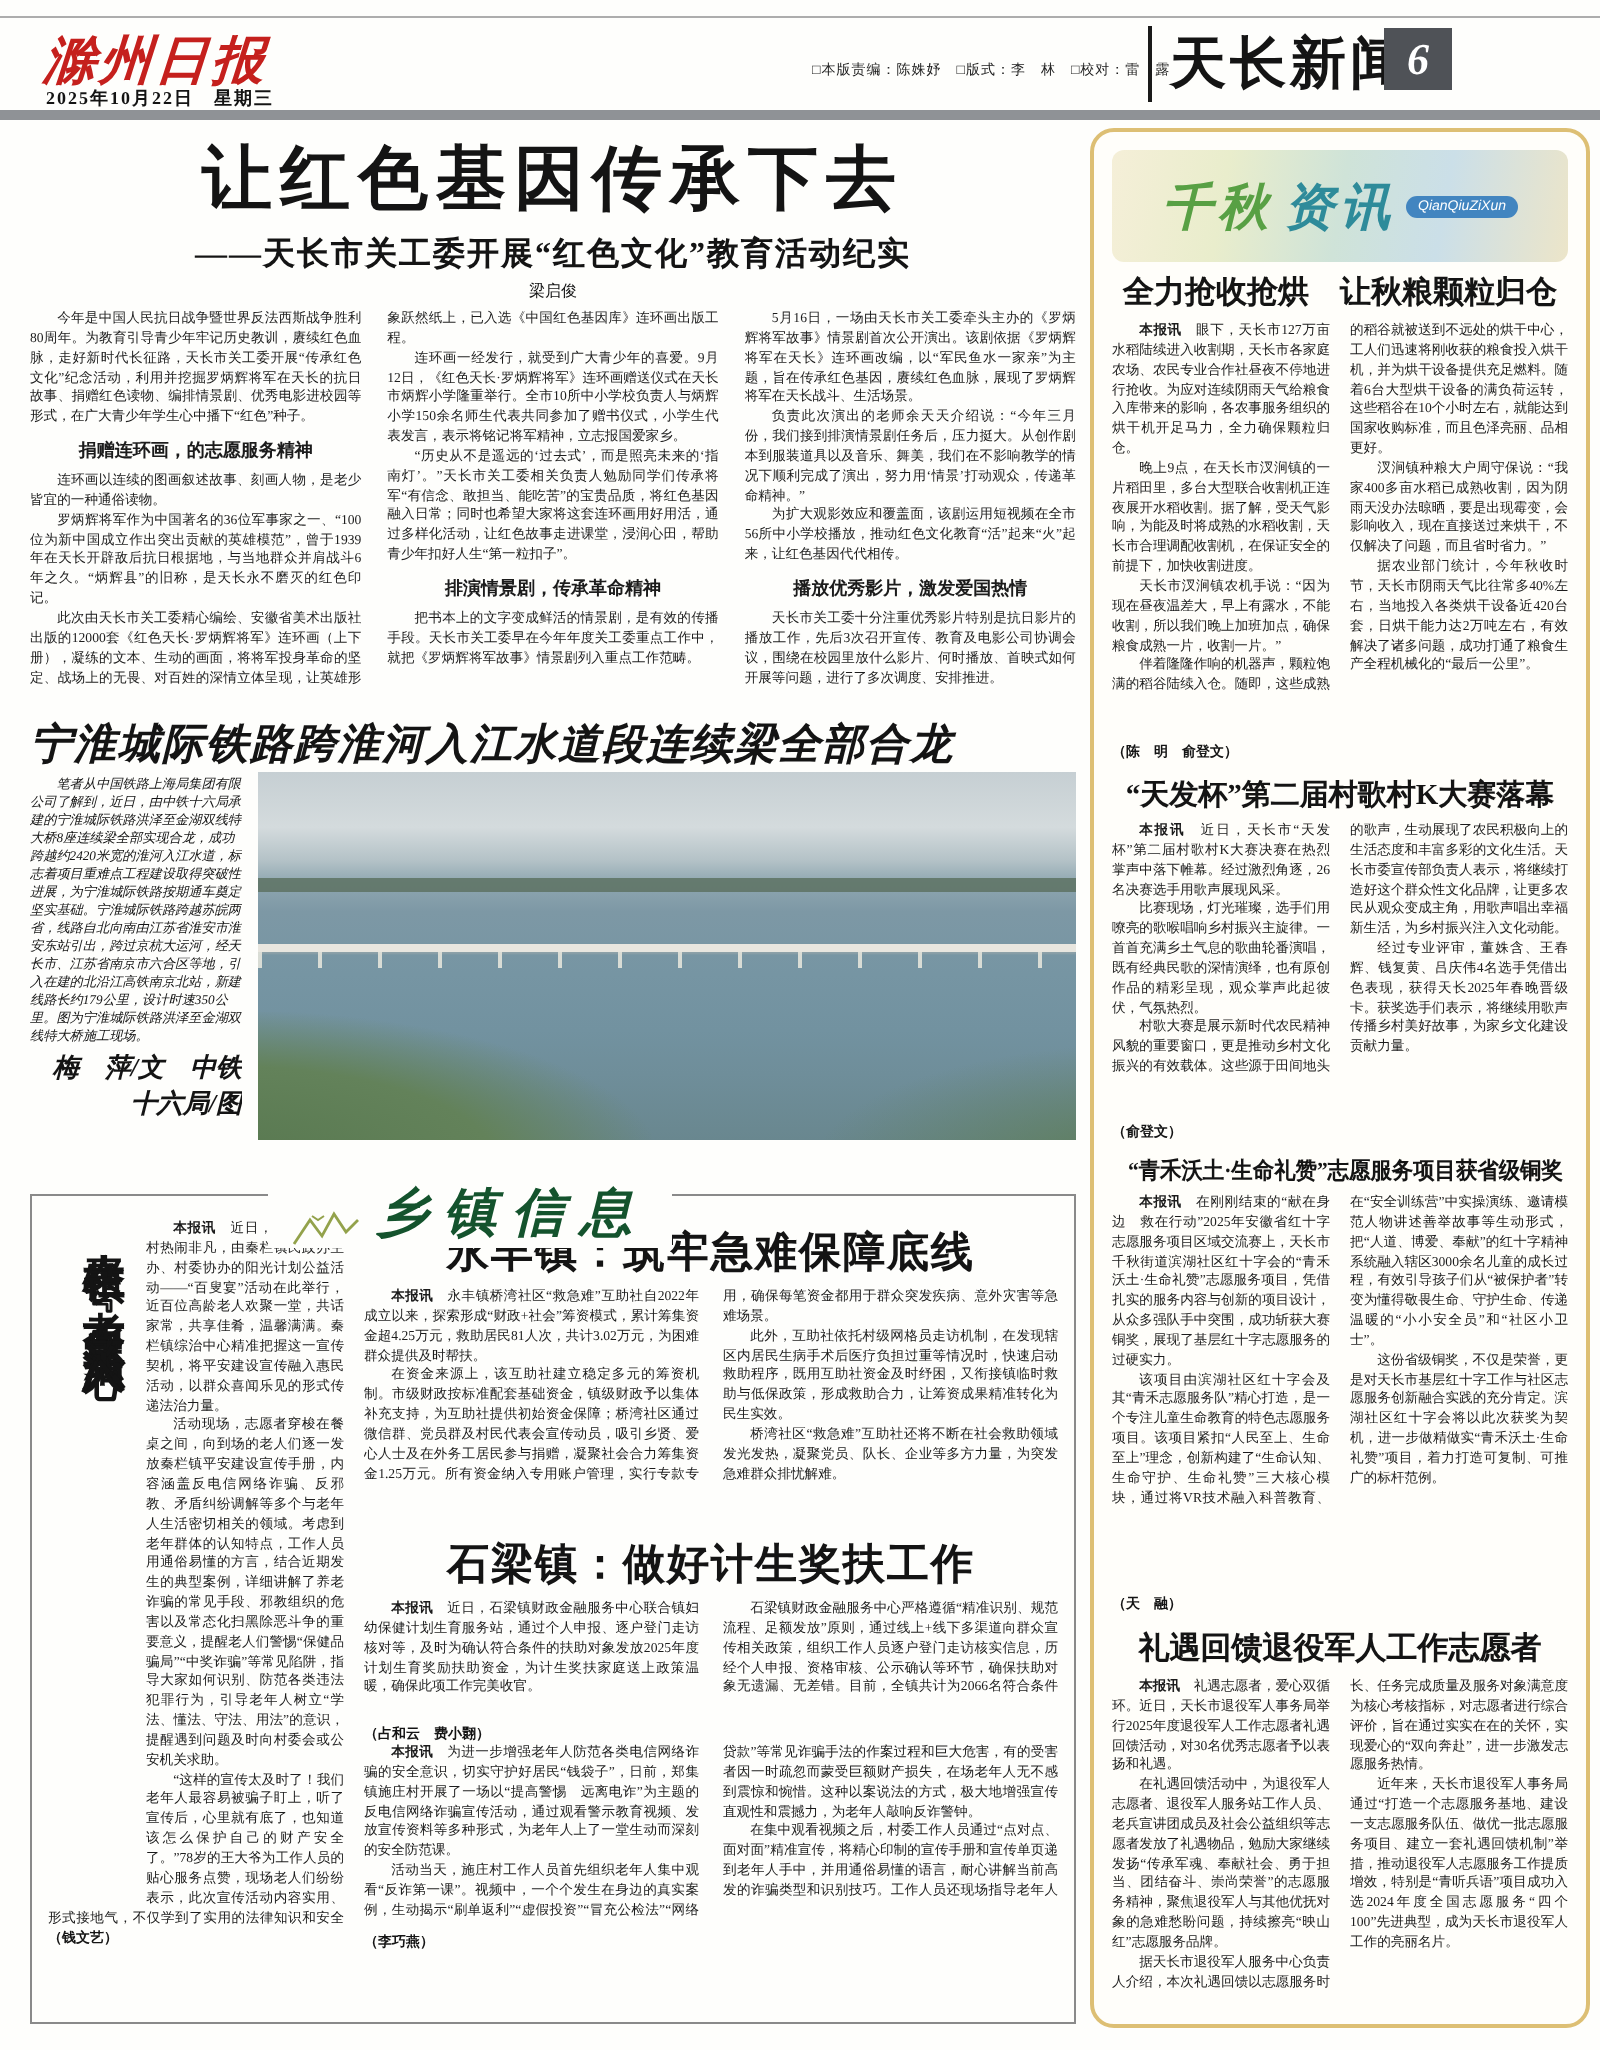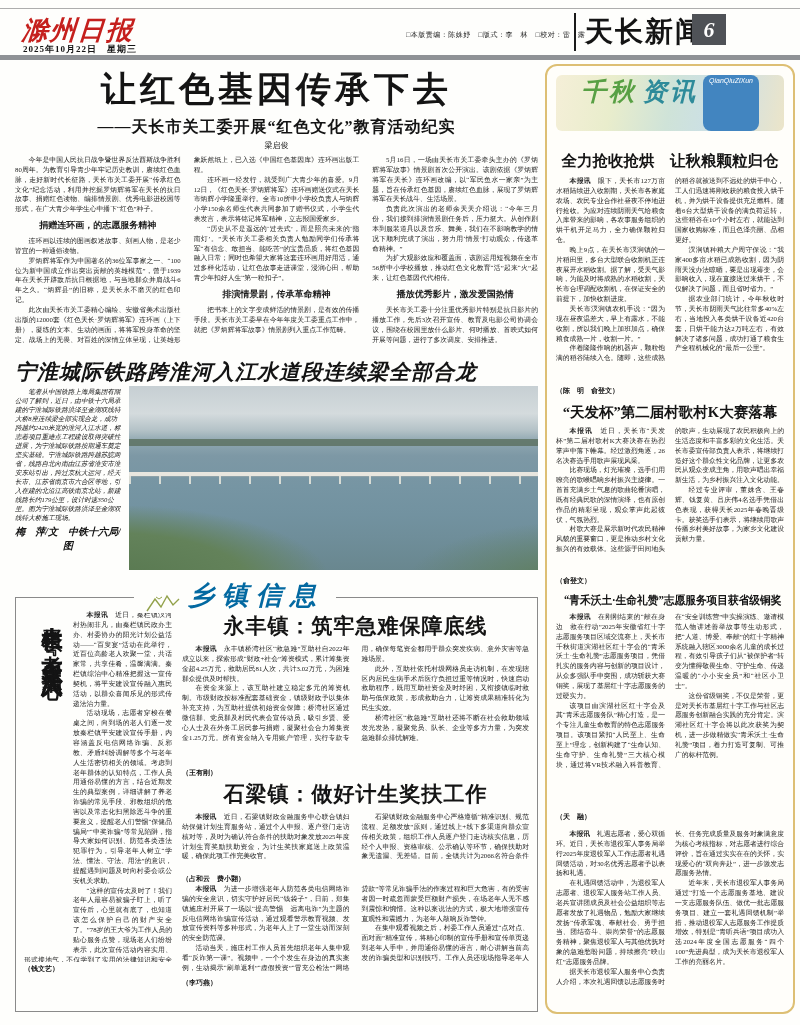--- a/index.html
+++ b/index.html
@@ -25,48 +25,48 @@
   .lead{position:absolute;left:15px;top:64px;width:523px;height:294px;}
   .lead h1{margin:2px 0 0;font-size:35px;font-weight:900;text-align:center;letter-spacing:4px;}
   .lead h2{margin:4px 0 0;font-size:16px;font-weight:bold;text-align:center;letter-spacing:1px;}
   .lead-byline{font-size:8px;text-align:center;margin:2px 0 4px;}
   .lead-body{columns:3;column-gap:13px;height:198px;overflow:hidden;}
   
   .photo-story{position:absolute;left:15px;top:358px;width:523px;height:216px;}
   .photo-headline{margin:0;font-size:21px;font-weight:900;font-style:italic;letter-spacing:1px;}
   .photo-caption{position:absolute;left:0;top:30px;width:106px;height:182px;overflow:hidden;
                  font-style:italic;font-size:6.6px;}
-  .photo-caption .credit{font-weight:bold;text-align:center;margin-top:2px;font-size:10px;}
+  .photo-caption .credit{font-weight:bold;text-align:right;margin-top:2px;font-size:13px;}
   .photo{position:absolute;left:114px;top:28px;width:409px;height:184px;overflow:hidden;
          background:linear-gradient(180deg,#c6cfd3 0%,#d4dbdd 15%,#b4c2c7 24%,#8fa7b1 30%,#7d98a5 38%,#7695a3 55%,#7292a0 70%,#6f8e9a 82%,#69878f 100%);}
   .far-bank{position:absolute;top:29%;left:0;right:0;height:7px;background:#5d7263;opacity:.85;}
   .bridge{position:absolute;top:47%;left:0;right:0;height:4px;background:#e8e6df;box-shadow:0 1px 1px #8fa2a9;}
   .piers{position:absolute;top:calc(47% + 4px);left:0;right:0;height:8px;
          background:repeating-linear-gradient(90deg,rgba(222,224,216,.95) 0 2px,transparent 2px 30px);}
   .near-bank-l{position:absolute;bottom:-10px;left:-40px;width:58%;height:40%;
          background:radial-gradient(ellipse at 8% 100%,#587850 0%,#63825a 45%,rgba(99,130,90,0) 72%);}
   .near-bank-r{position:absolute;bottom:-14px;right:-50px;width:45%;height:34%;
          background:radial-gradient(ellipse at 95% 100%,#5d7d55 0%,rgba(99,130,90,0) 70%);}
   
   .township-box{position:absolute;left:15px;top:597px;width:523px;height:415px;border:1px solid #8a8a8a;box-sizing:border-box;}
   .tb-title{position:absolute;left:118px;top:-20px;background:#fefefc;padding:0 12px;display:flex;align-items:flex-end;gap:8px;}
-  .tb-title .tb-text{font-size:26px;font-weight:bold;font-style:italic;color:#0369a1;letter-spacing:8px;}
+  .tb-title .tb-text{font-size:26px;font-weight:bold;font-style:italic;color:#14532d;letter-spacing:8px;margin-top:11px;}
   .tb-inner{display:flex;gap:10px;padding:12px 8px 6px;box-sizing:border-box;height:100%;}
   .qinlan{width:148px;flex:none;}
   .q-flow{height:352px;overflow:hidden;}
   .v-headline{float:left;writing-mode:vertical-rl;height:330px;width:42px;font-size:21px;font-weight:900;
               letter-spacing:2px;margin:0 7px 5px 0;text-align:justify;}
   .t-articles{flex:1;min-width:0;}
   .t-art h3{margin:2px 0 4px;font-size:21px;font-weight:900;text-align:center;letter-spacing:1px;}
   .t-body{columns:2;column-gap:12px;overflow:hidden;}
   .t-body.h1{height:122px;} .t-body.h2{height:60px;} .t-body.h3{height:92px;}
   
   .sidebar{position:absolute;left:545px;top:64px;width:250px;height:950px;border:2px solid #ddbf74;
            border-radius:12px;box-sizing:border-box;padding:9px;background:#fffefa;}
-  .qlogo{height:56px;border-radius:6px;margin-bottom:20px;display:flex;justify-content:center;gap:5px;
+  .qlogo{height:56px;border-radius:6px;margin-bottom:5px;display:flex;align-items:center;justify-content:center;gap:5px;
          background:linear-gradient(100deg,#f5efd8 0%,#e9edcc 25%,#cfe3d8 50%,#cbdfe8 72%,#ece5c9 100%);}
   .qlogo .cn{font-size:25px;font-weight:bold;font-style:italic;letter-spacing:3px;}
   .qlogo .cn1{color:#58a044;} .qlogo .cn2{color:#2e8b9a;}
   .qlogo .badge{background:#4285c0;color:#fff;font-size:7px;font-style:italic;padding:2px 6px;border-radius:8px;
                 font-family:"Liberation Sans","DejaVu Sans",sans-serif;}
   .s-art{margin-bottom:7px;}
   .s-art h3{margin:2px 0 4px;font-weight:900;text-align:center;white-space:nowrap;overflow:visible;}
   .s-art h3.t1,.s-art h3.t4{font-size:15.5px;}
   .s-art h3.t2{font-size:14.5px;}
   .s-art h3.t3{font-size:11.5px;transform:scaleX(.93);transform-origin:center;}
@@ -146,21 +146,20 @@
       </div>
       <div class="t-articles">
         <div class="t-art">
           <h3>永丰镇：筑牢急难保障底线</h3>
           <div class="t-body h1 body">
               <p><b>本报讯　</b>永丰镇桥湾社区“救急难”互助社自2022年成立以来，探索形成“财政+社会”筹资模式，累计筹集资金超4.25万元，救助居民81人次，共计3.02万元，为困难群众提供及时帮扶。</p>
               <p>在资金来源上，该互助社建立稳定多元的筹资机制。市级财政按标准配套基础资金，镇级财政予以集体补充支持，为互助社提供初始资金保障；桥湾社区通过微信群、党员群及村民代表会宣传动员，吸引乡贤、爱心人士及在外务工居民参与捐赠，凝聚社会合力筹集资金1.25万元。所有资金纳入专用账户管理，实行专款专用，确保每笔资金都用于群众突发疾病、意外灾害等急难场景。</p>
               <p>此外，互助社依托村级网格员走访机制，在发现辖区内居民生病手术后医疗负担过重等情况时，快速启动救助程序，既用互助社资金及时纾困，又衔接镇临时救助与低保政策，形成救助合力，让筹资成果精准转化为民生实效。</p>
               <p>桥湾社区“救急难”互助社还将不断在社会救助领域发光发热，凝聚党员、队长、企业等多方力量，为突发急难群众排忧解难。</p>
             </div>
-          <div class="byline">（王有刚）</div>
         </div>
         <div class="t-art">
           <h3>石梁镇：做好计生奖扶工作</h3>
           <div class="t-body h2 body">
               <p><b>本报讯　</b>近日，石梁镇财政金融服务中心联合镇妇幼保健计划生育服务站，通过个人申报、逐户登门走访核对等，及时为确认符合条件的扶助对象发放2025年度计划生育奖励扶助资金，为计生奖扶家庭送上政策温暖，确保此项工作完美收官。</p>
               <p>石梁镇财政金融服务中心严格遵循“精准识别、规范流程、足额发放”原则，通过线上+线下多渠道向群众宣传相关政策，组织工作人员逐户登门走访核实信息，历经个人申报、资格审核、公示确认等环节，确保扶助对象无遗漏、无差错。目前，全镇共计为2066名符合条件的居民发放扶助资金306.20万元，所有资金已通过银行代发形式直达个人账户。</p>
             </div>
           <div class="byline">（占和云　费小翾）</div>
         </div>
         <div class="t-art">
@@ -210,20 +209,21 @@
       <h3 class="t3">“青禾沃土·生命礼赞”志愿服务项目获省级铜奖</h3>
       <div class="s-body a3 body">
           <p><b>本报讯　</b>在刚刚结束的“献在身边　救在行动”2025年安徽省红十字志愿服务项目区域交流赛上，天长市千秋街道滨湖社区红十字会的“青禾沃土·生命礼赞”志愿服务项目，凭借扎实的服务内容与创新的项目设计，从众多强队手中突围，成功斩获大赛铜奖，展现了基层红十字志愿服务的过硬实力。</p>
           <p>该项目由滨湖社区红十字会及其“青禾志愿服务队”精心打造，是一个专注儿童生命教育的特色志愿服务项目。该项目紧扣“人民至上、生命至上”理念，创新构建了“生命认知、生命守护、生命礼赞”三大核心模块，通过将VR技术融入科普教育、在“安全训练营”中实操演练、邀请模范人物讲述善举故事等生动形式，把“人道、博爱、奉献”的红十字精神系统融入辖区3000余名儿童的成长过程，有效引导孩子们从“被保护者”转变为懂得敬畏生命、守护生命、传递温暖的“小小安全员”和“社区小卫士”。</p>
           <p>这份省级铜奖，不仅是荣誉，更是对天长市基层红十字工作与社区志愿服务创新融合实践的充分肯定。滨湖社区红十字会将以此次获奖为契机，进一步做精做实“青禾沃土·生命礼赞”项目，着力打造可复制、可推广的标杆范例。</p>
         </div>
       <div class="byline">（天　融）</div>
     </div>
 
     <div class="s-art">
+      <h3 class="t4">礼遇回馈退役军人工作志愿者</h3>
       <div class="s-body a4 body">
           <p><b>本报讯　</b>礼遇志愿者，爱心双循环。近日，天长市退役军人事务局举行2025年度退役军人工作志愿者礼遇回馈活动，对30名优秀志愿者予以表扬和礼遇。</p>
           <p>在礼遇回馈活动中，为退役军人志愿者、退役军人服务站工作人员、老兵宣讲团成员及社会公益组织等志愿者发放了礼遇物品，勉励大家继续发扬“传承军魂、奉献社会、勇于担当、团结奋斗、崇尚荣誉”的志愿服务精神，聚焦退役军人与其他优抚对象的急难愁盼问题，持续擦亮“映山红”志愿服务品牌。</p>
           <p>据天长市退役军人服务中心负责人介绍，本次礼遇回馈以志愿服务时长、任务完成质量及服务对象满意度为核心考核指标，对志愿者进行综合评价，旨在通过实实在在的关怀，实现爱心的“双向奔赴”，进一步激发志愿服务热情。</p>
           <p>近年来，天长市退役军人事务局通过“打造一个志愿服务基地、建设一支志愿服务队伍、做优一批志愿服务项目、建立一套礼遇回馈机制”举措，推动退役军人志愿服务工作提质增效，特别是“青听兵语”项目成功入选2024年度全国志愿服务“四个100”先进典型，成为天长市退役军人工作的亮丽名片。</p>
         </div>
 
     </div>
   </aside>
 </div>

